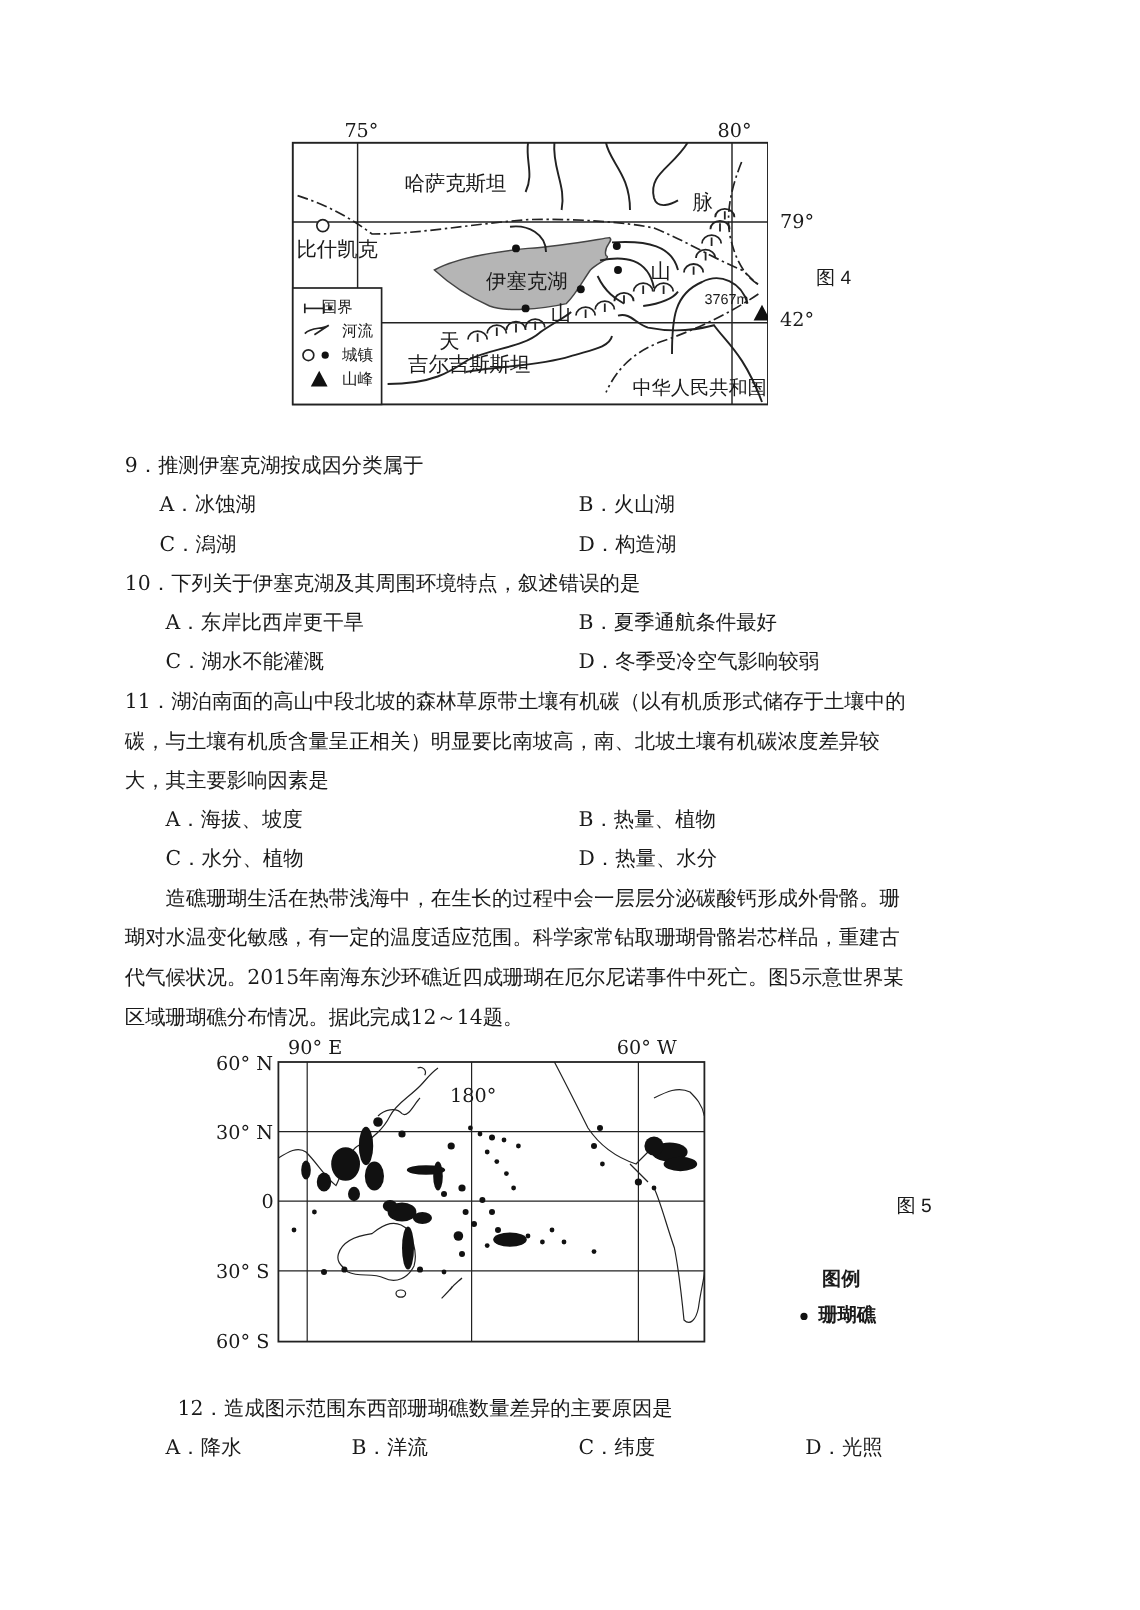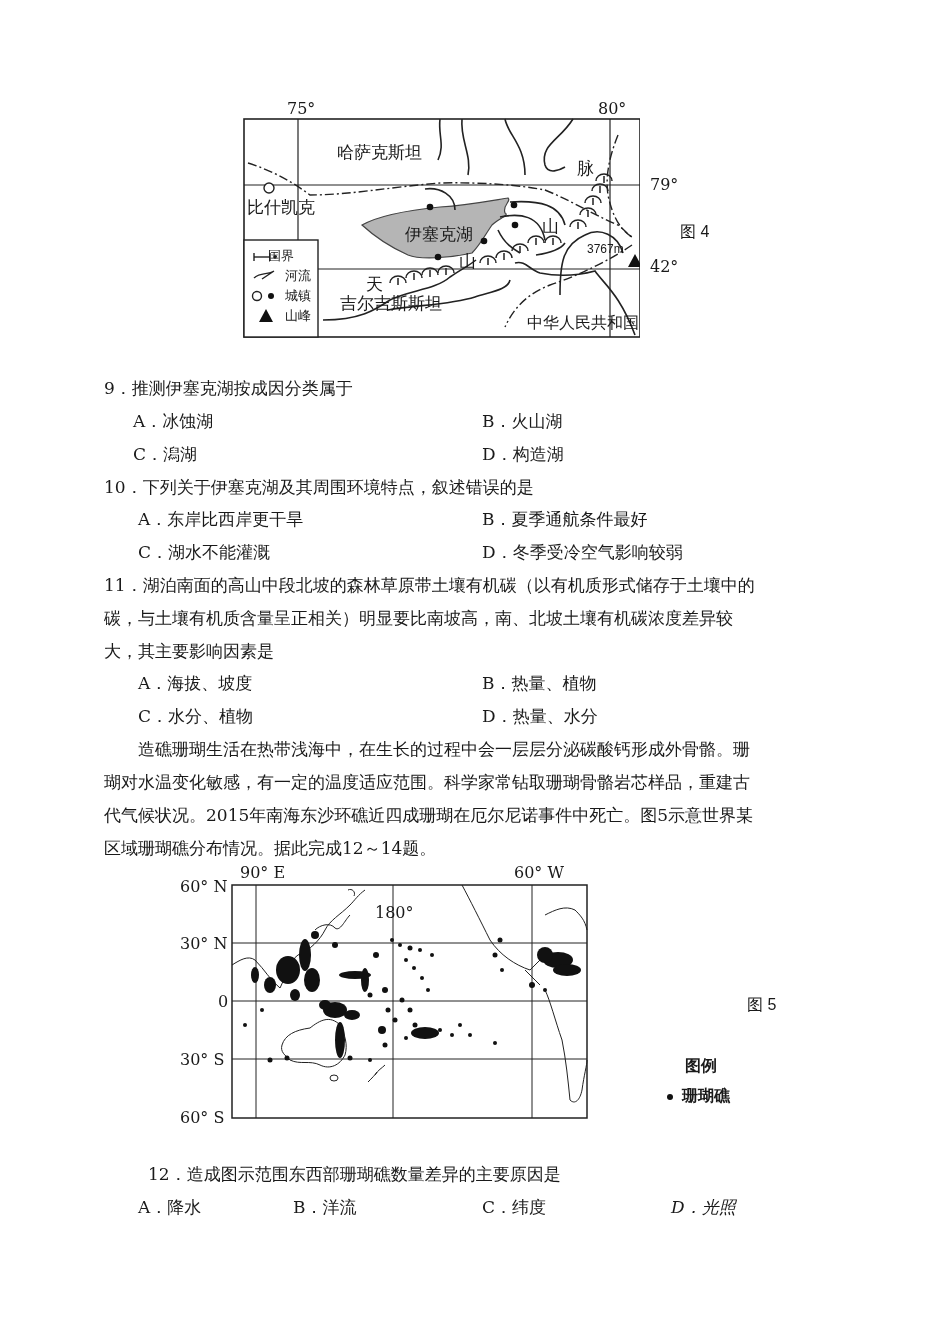--- a/index.html
+++ b/index.html
@@ -240,13 +240,13 @@
 </div>
 <span class="abs" style="left:685px;top:1056px;font-size:16px;font-weight:bold;font-family:'DejaVu Sans',sans-serif;">图例</span>
 <span class="abs" style="left:667px;top:1094px;width:6px;height:6px;border-radius:50%;background:#111;"></span>
 <span class="abs" style="left:682px;top:1086px;font-size:16px;font-weight:bold;font-family:'DejaVu Sans',sans-serif;">珊瑚礁</span>
 <span class="fig-label" style="left:747px;top:995px;text-align:right;">图 5</span>
 
 <div class="q" style="left:104px;top:1163px;margin-left:44px;">12．造成图示范围东西部珊瑚礁数量差异的主要原因是</div>
 <div class="opt" style="left:138px;top:1196px;">A．降水</div>
 <div class="opt" style="left:293px;top:1196px;">B．洋流</div>
 <div class="opt" style="left:482px;top:1196px;">C．纬度</div>
-<div class="opt" style="left:671px;top:1196px;font-style:italic;">D．光照</div>
+<div class="opt" style="left:671px;top:1196px;">D．光照</div>
 
 </body></html>

